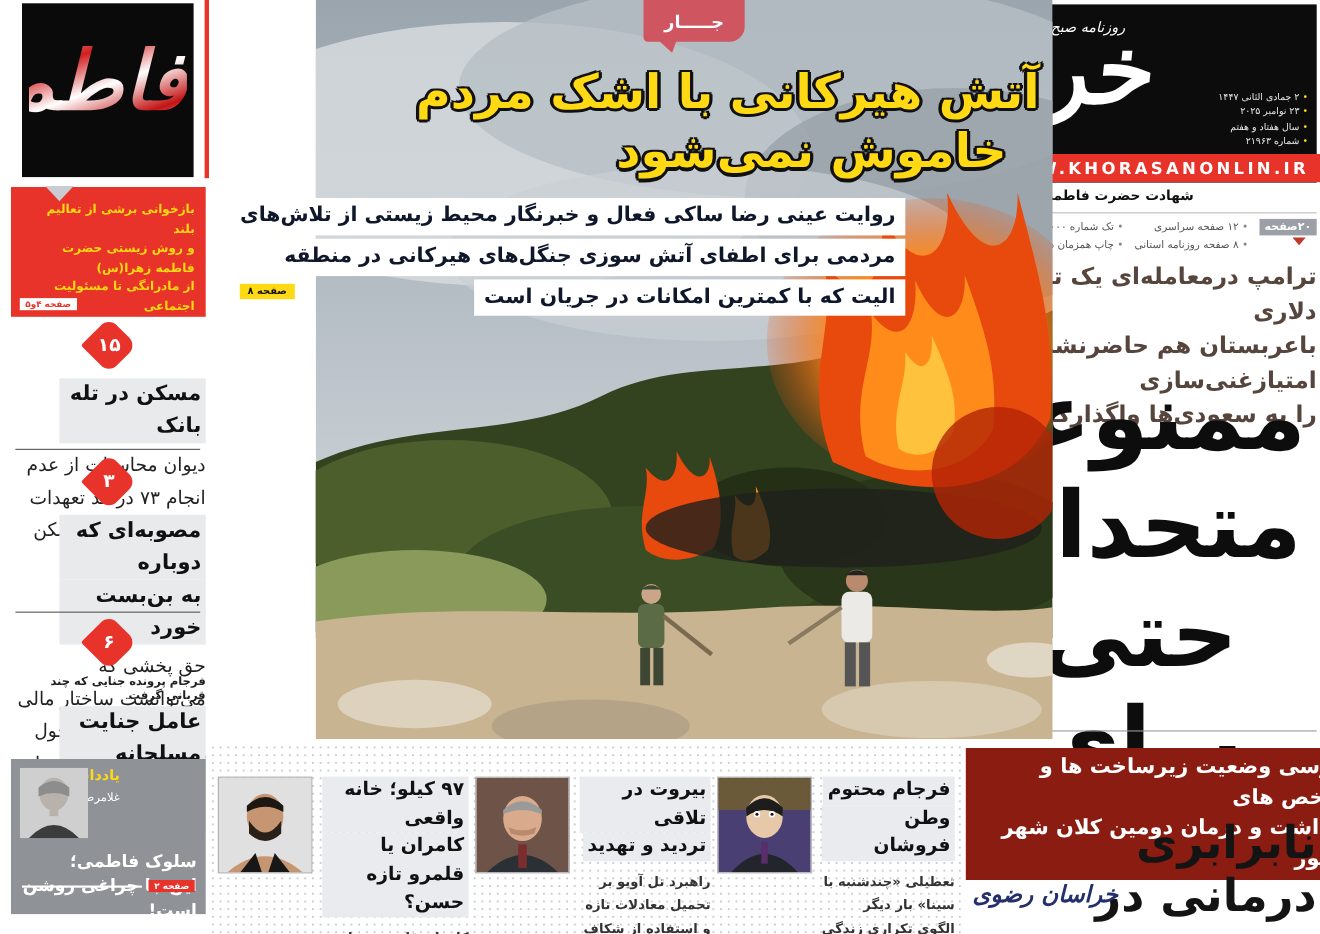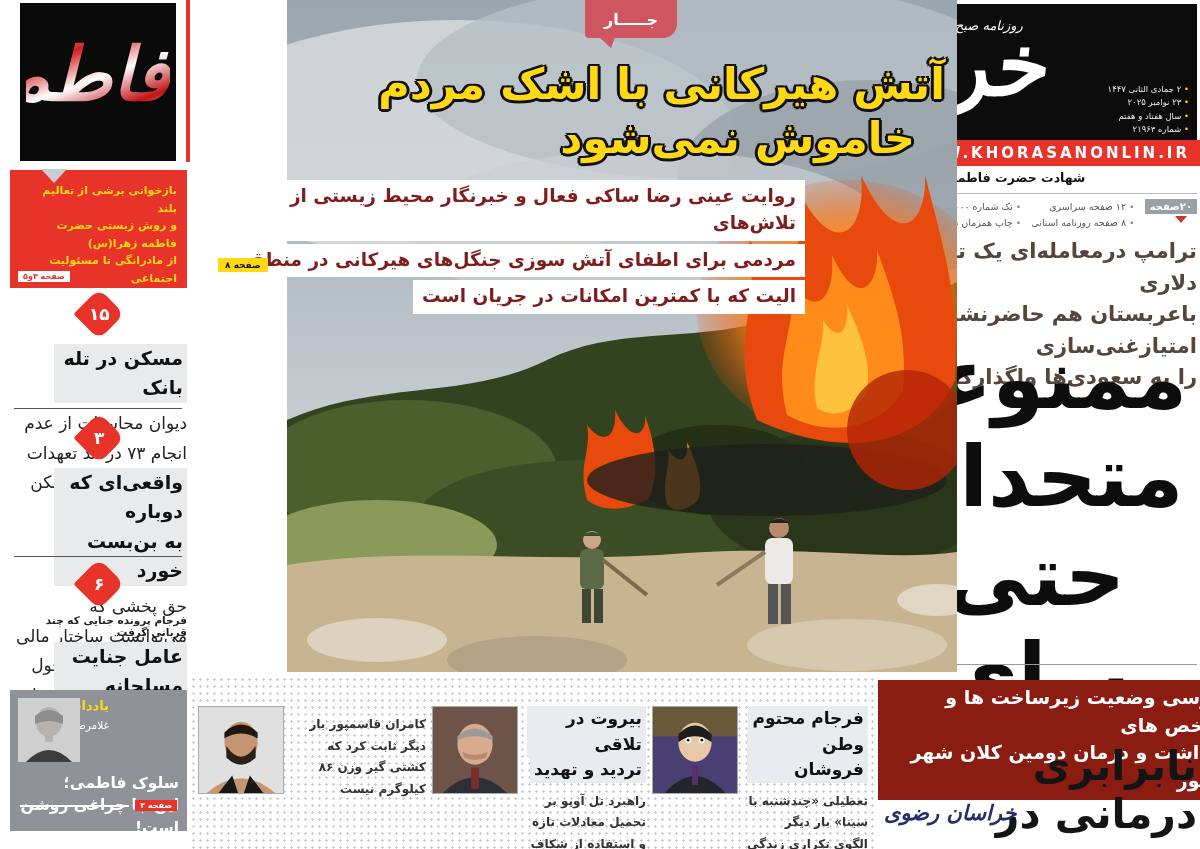--- a/index.html
+++ b/index.html
@@ -60,21 +60,21 @@
   .note-footer { position:absolute; bottom:20px; left:10px; right:10px; display:flex; align-items:center; gap:6px; }
   .note-page { background:#e8332a; color:#fff; font-size:8px; font-weight:bold; padding:1px 5px; }
   .note-line { flex:1; border-top:2px solid #fff; }
   
   .photo-wrap { position:absolute; left:195px; top:0; width:762px; height:672px; overflow:hidden; }
   .jar-bubble { position:absolute; left:390px; top:0; width:92px; height:38px; background:#cf5560; border-radius:0 0 14px 4px; color:#fff; font-weight:bold; font-size:16px; display:flex; align-items:center; justify-content:center; letter-spacing:1px; }
   .jar-bubble::after { content:""; position:absolute; bottom:-10px; left:14px; border-left:12px solid transparent; border-right:4px solid transparent; border-top:11px solid #cf5560; }
   .lead-headline { position:absolute; left:10px; right:12px; top:58px; text-align:right; color:#ffd913; font-weight:bold; font-size:43px; line-height:1.25;
     text-shadow:-2px -2px 0 #111, 2px -2px 0 #111, -2px 2px 0 #111, 2px 2px 0 #111, 0 3px 0 #111, 3px 0 0 #111, -3px 0 0 #111; }
   .lead-headline .l2 { margin-left:0; margin-right:30px; display:block; }
-  .lead-sub { position:absolute; right:152px; left:5px; top:180px; text-align:right; font-size:18.5px; color:#7f1d1d; font-weight:bold; line-height:1.45; }
+  .lead-sub { position:absolute; right:134px; left:5px; top:180px; text-align:right; font-size:18.5px; color:#0f172a; font-weight:bold; line-height:1.45; }
   .lead-sub span { background:#ffffff; padding:3px 9px 4px; display:inline-block; margin-bottom:3px; }
   .lead-page { position:absolute; left:23px; top:258px; background:#ffd913; color:#111; font-size:9px; font-weight:bold; padding:2px 7px; }
   
   .strip { position:absolute; left:190px; top:676px; width:686px; height:173px; background-color:#fff;
     background-image:radial-gradient(#c9cdd6 1px, transparent 1.3px); background-size:7px 7px; }
   .card { position:absolute; top:30px; display:flex; flex-direction:row; gap:9px; align-items:flex-start; }
   .card .txt { flex:1; text-align:right; }
   .card-title { font-size:17px; font-weight:bold; color:#111; line-height:1.5; }
   .card-title span { background:#e9ebee; padding:0 4px; display:inline-block; }
   .card-body { font-size:12px; color:#333; line-height:1.8; margin-top:8px; font-weight:bold; }
@@ -161,21 +161,21 @@
     <div class="sb-title"><span>مسکن در تله بانک</span></div>
     <div class="sb-body">دیوان محاسبات از عدم انجام ۷۳ درصد تعهدات بانکی در جهش مسکن خبر داده است</div>
   </div>
   <div class="sb-div" style="top:408px;"></div>
 
   <div class="sb-item" style="top:420px;">
     <div class="diamond">
         <span>۳</span>
       </div>
     <div class="sb-title">
-      <span>واقعی‌ای که دوباره</span><br>
+      <span>مصوبه‌ای که دوباره</span><br>
       <span>به بن‌بست خورد</span>
     </div>
     <div class="sb-body">حق پخشی که می‌توانست ساختار مالی فوتبال ایران را متحول کند، متوقف شد و دوباره به نقطه اول بازگشت</div>
   </div>
   <div class="sb-div" style="top:556px;"></div>
 
   <div class="sb-item" style="top:566px;">
     <div class="diamond">
         <span>۶</span>
       </div>
@@ -335,20 +335,24 @@
           <path d="M25,30 Q43,14 61,30 L61,34 Q43,26 25,34 Z" fill="#9a9a9a"></path>
           <path d="M30,46 Q43,52 56,46 L54,52 Q43,56 32,52 Z" fill="#b98a6d"></path>
           <path d="M10,88 Q43,56 76,88 Z" fill="#2b2f36"></path>
           <rect x="39" y="62" width="8" height="22" fill="#7a2d2d"></rect>
         </svg>
       </div>
     </div>
 
     <div class="card card3">
       <div class="txt">
+        <div class="card-title">
+          <span>۹۷ کیلو؛ خانه واقعی</span><br>
+          <span>کامران یا قلمرو تازه حسن؟</span>
+        </div>
         <div class="card-body">کامران قاسمپور بار دیگر ثابت کرد که کشتی گیر وزن ۸۶ کیلوگرم نیست</div>
 
       </div>
       <div class="card-photo">
         <svg viewBox="0 0 86 88" width="84" height="86">
           <rect width="86" height="88" fill="#e0e0e0"></rect>
           <ellipse cx="43" cy="36" rx="17" ry="21" fill="#c69572"></ellipse>
           <path d="M26,26 Q43,10 60,26 L60,32 Q43,22 26,32 Z" fill="#1d1712"></path>
           <path d="M28,40 Q43,62 58,40 L58,52 Q43,66 28,52 Z" fill="#2a2018"></path>
           <path d="M8,88 Q43,58 78,88 Z" fill="#c69572"></path>

